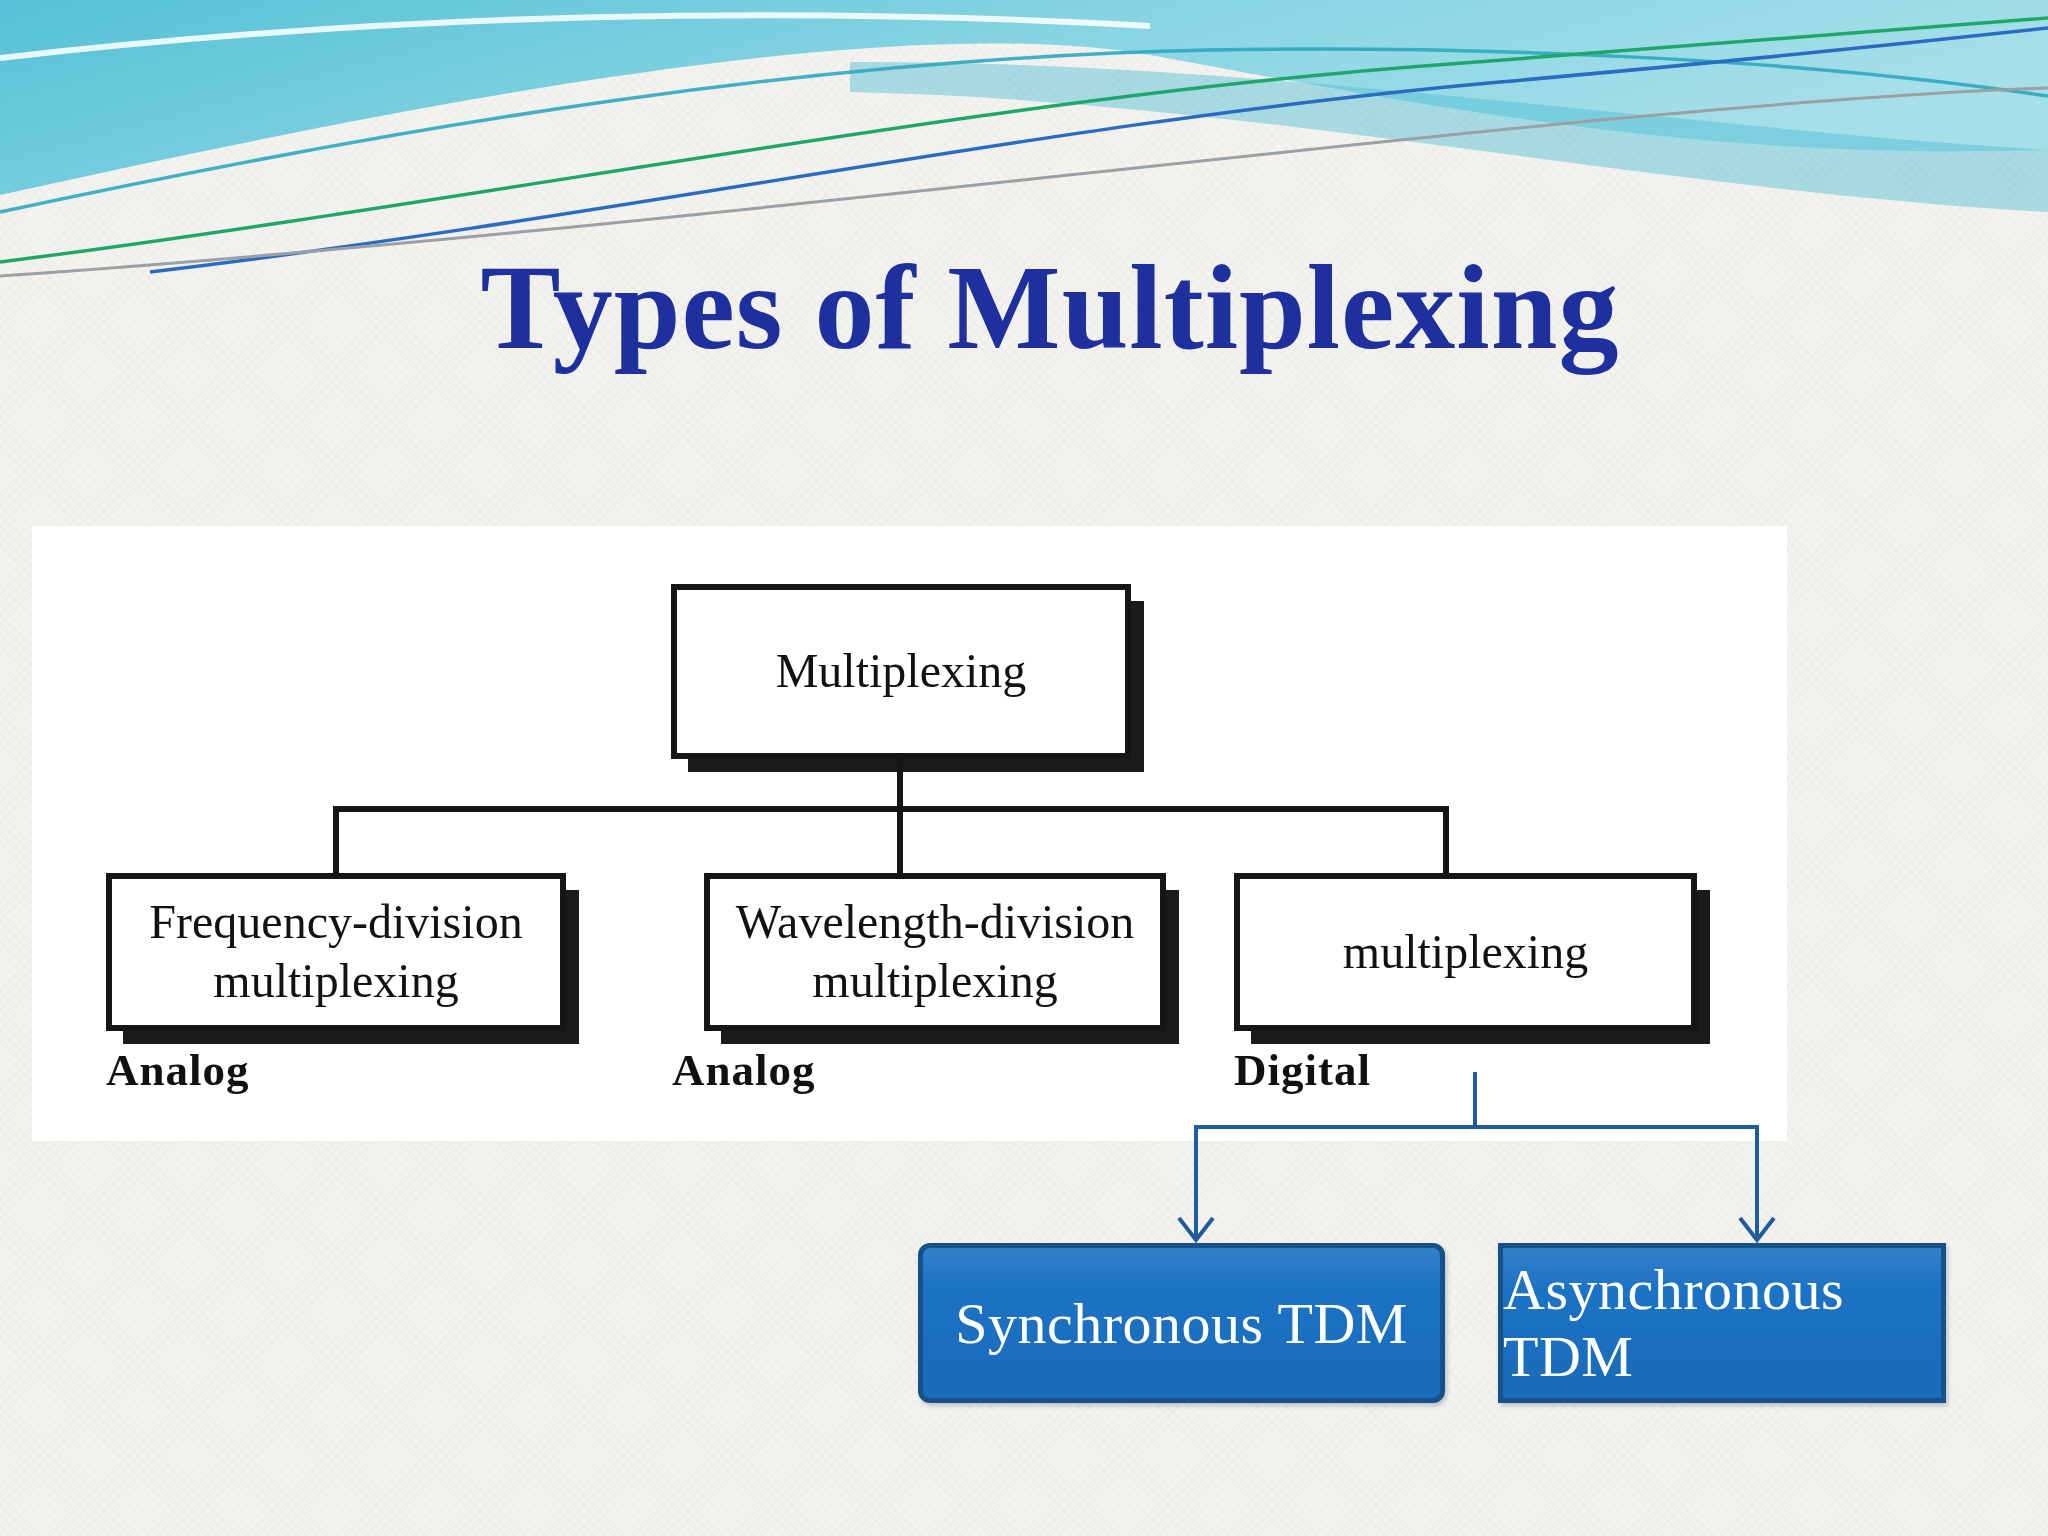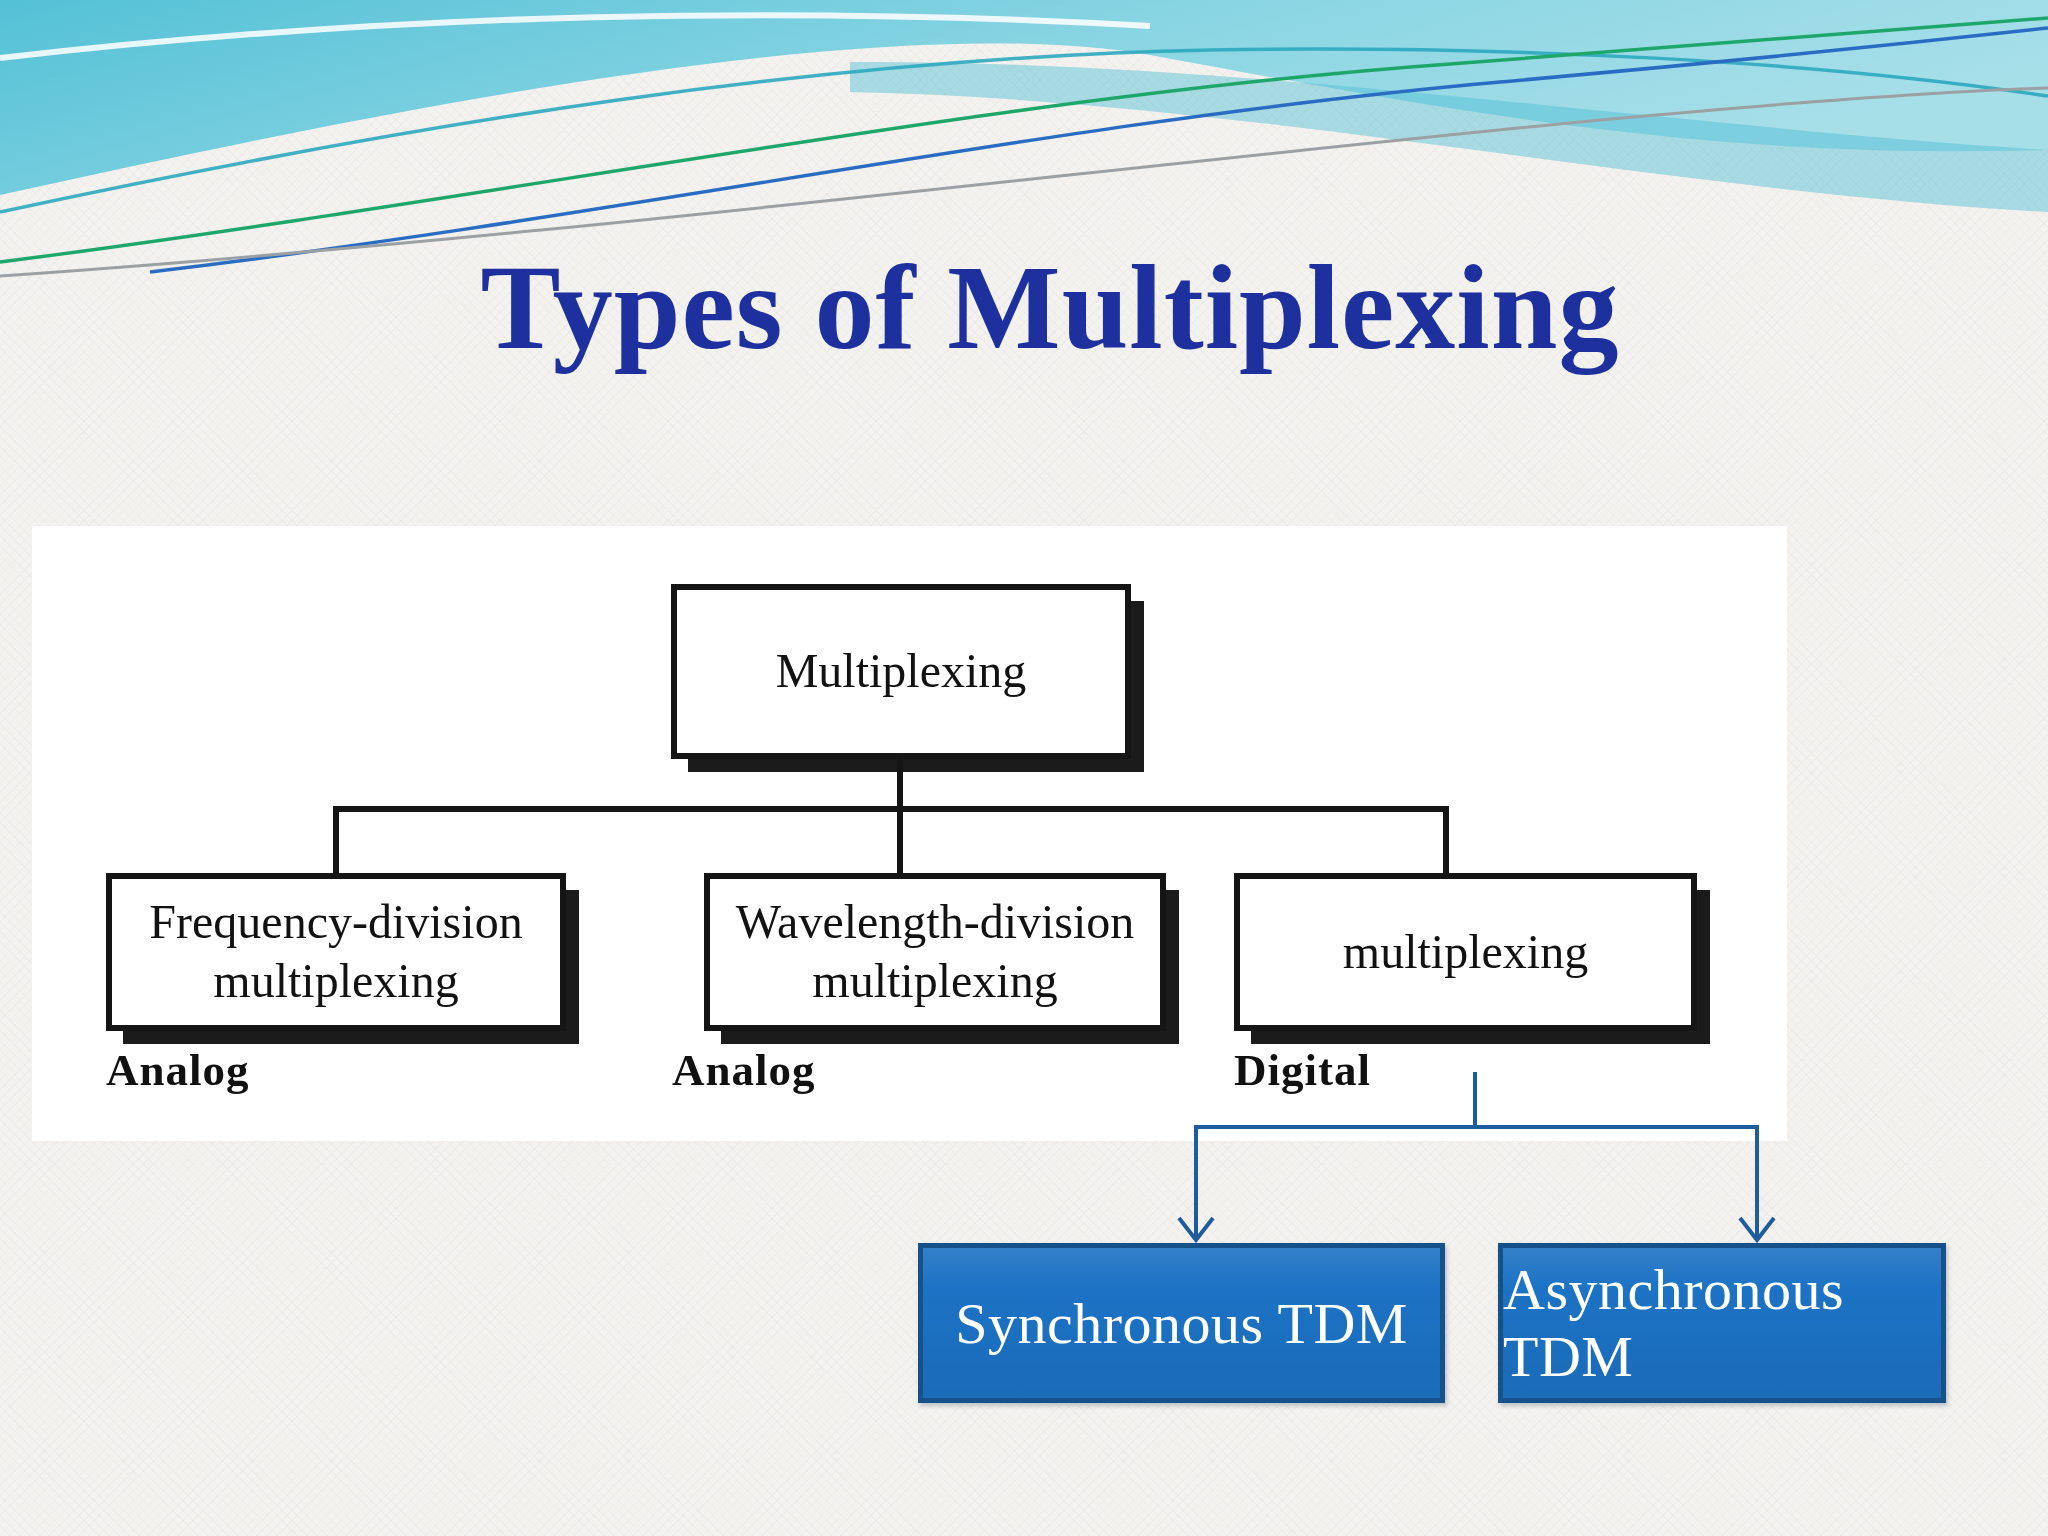--- a/index.html
+++ b/index.html
@@ -57,21 +57,21 @@
 
   
   .tdm-box{
     position:absolute;top:1243px;height:160px;box-sizing:border-box;
     background:#1c72c4;border:5px solid #17518a;
     background-image:linear-gradient(180deg, rgba(255,255,255,.10) 0%, rgba(255,255,255,0) 28%, rgba(0,0,0,.06) 100%);
     display:flex;align-items:center;justify-content:center;
     color:#ffffff;font-size:58px;letter-spacing:.5px;
     box-shadow:2px 3px 4px rgba(40,60,90,.25);
   }
-  #sync-box{left:918px;width:527px;}
+  #sync-box{left:918px;width:527px;border-radius:12px;}
   #async-box{left:1498px;width:448px;}
 </style>
 </head>
 <body>
 
 <svg id="header-wave" viewBox="0 0 2048 300" preserveAspectRatio="none" aria-hidden="true">
   <defs>
     <linearGradient id="tealGrad" x1="0" y1="0" x2="1" y2="0.35">
       <stop offset="0" stop-color="#54c1d6"></stop>
       <stop offset="0.55" stop-color="#8ad5e3"></stop>

